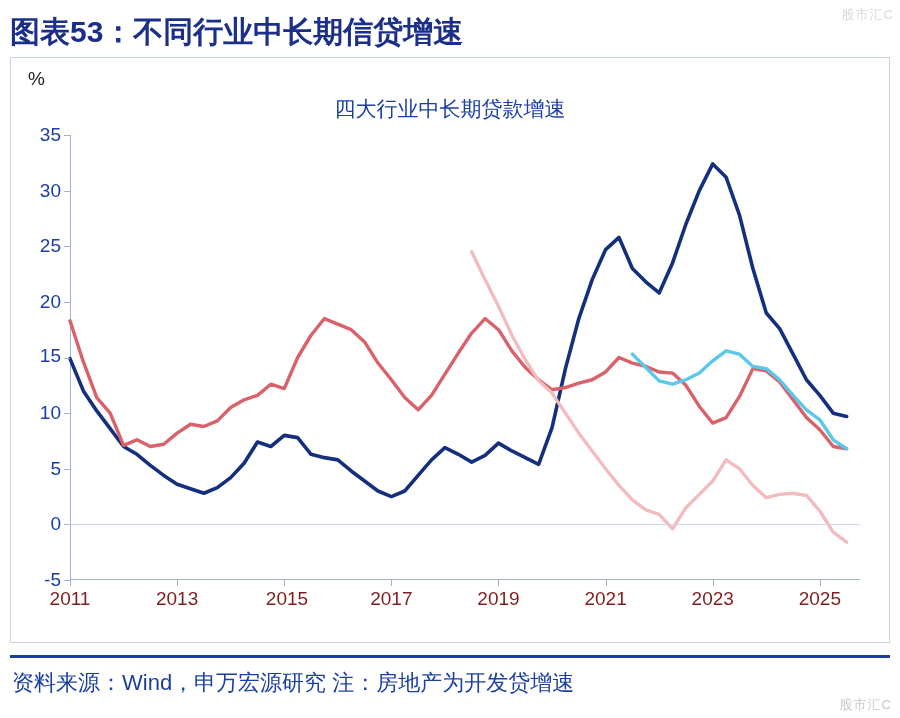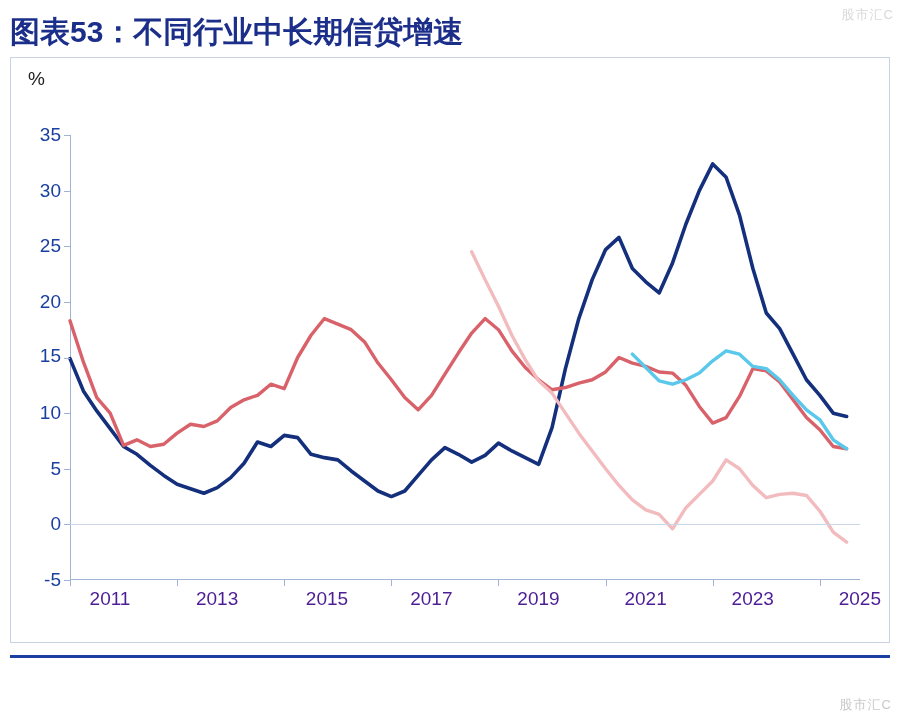--- a/index.html
+++ b/index.html
@@ -38,21 +38,21 @@
 
   
   .plot{position:absolute;left:70px;top:135px;width:790px;height:445px;}
 
   .ytick{
     position:absolute;right:100%;margin-right:9px;transform:translateY(-50%);
     font-size:19px;color:#1a3fa0;white-space:nowrap;
   }
   .xtick{
     position:absolute;top:100%;margin-top:8px;transform:translateX(-50%);
-    font-size:19px;color:#4c1d95;white-space:nowrap;margin-left:40px;
+    font-size:19px;color:#7f1d1d;white-space:nowrap;
   }
   .axis-line{position:absolute;background:#9fb3d4;}
   .zero-line{position:absolute;left:0;width:100%;height:1px;background:#cbd6e8;}
 
   svg.series{position:absolute;left:0;top:0;overflow:visible;}
 
   
   .legend{
     position:absolute;left:120px;top:172px;width:760px;height:30px;
   }
@@ -78,20 +78,21 @@
 <div id="root">
 
   <div class="title-bar">
     <div class="title-text">图表53：不同行业中长期信贷增速</div>
     <div class="title-rule"></div>
   </div>
 
   <div class="panel"></div>
 
   <div class="unit-label">%</div>
+  <div class="chart-title">四大行业中长期贷款增速</div>
 
   <div class="plot" id="plot">
     <div class="axis-line" id="y-axis" style="left:0;top:0;width:1px;height:100%;"></div>
     <div class="axis-line" id="x-axis" style="left:0;bottom:0;width:100%;height:1px;"></div>
     <svg class="series" id="series-svg" width="790" height="445">
         <path d="M0.00 223.61 L13.39 255.88 L26.78 275.90 L40.17 293.70 L53.56 311.50 L66.95 319.29 L80.34 330.41 L93.73 340.43 L107.12 349.32 L120.51 353.77 L133.90 358.23 L147.29 352.66 L160.68 342.65 L174.07 328.19 L187.46 307.05 L200.85 311.50 L214.24 300.38 L227.63 302.60 L241.02 319.29 L254.41 322.63 L267.80 324.85 L281.19 335.98 L294.58 345.99 L307.97 356.00 L321.36 361.56 L334.75 356.00 L348.14 340.43 L361.53 324.85 L374.92 312.61 L388.31 319.29 L401.69 327.07 L415.08 320.40 L428.47 308.16 L441.86 315.95 L455.25 322.63 L468.64 329.30 L482.03 292.59 L495.42 233.63 L508.81 183.56 L522.20 144.63 L535.59 114.59 L548.98 102.35 L562.37 133.50 L575.76 146.85 L589.15 157.97 L602.54 127.94 L615.93 89.00 L629.32 55.63 L642.71 28.93 L656.10 42.27 L669.49 80.10 L682.88 133.50 L696.27 178.00 L709.66 193.57 L723.05 219.16 L736.44 244.75 L749.83 260.32 L763.22 278.13 L776.61 281.46 " fill="none" stroke="#14307d" stroke-width="3.6" stroke-linejoin="round" stroke-linecap="round"></path>
         <path d="M0.00 185.79 L13.39 226.95 L26.78 262.55 L40.17 278.13 L53.56 310.39 L66.95 304.82 L80.34 311.50 L93.73 309.27 L107.12 298.15 L120.51 289.25 L133.90 291.48 L147.29 285.91 L160.68 272.56 L174.07 264.77 L187.46 260.32 L200.85 249.20 L214.24 253.65 L227.63 222.50 L241.02 200.25 L254.41 183.56 L267.80 189.13 L281.19 194.69 L294.58 206.93 L307.97 228.06 L321.36 244.75 L334.75 262.55 L348.14 274.79 L361.53 260.32 L374.92 239.19 L388.31 218.05 L401.69 198.03 L415.08 183.56 L428.47 194.69 L441.86 215.82 L455.25 232.51 L468.64 244.75 L482.03 254.76 L495.42 252.54 L508.81 248.09 L522.20 244.75 L535.59 236.96 L548.98 222.50 L562.37 228.06 L575.76 231.40 L589.15 236.96 L602.54 238.07 L615.93 250.31 L629.32 271.45 L642.71 288.14 L656.10 282.58 L669.49 261.44 L682.88 233.63 L696.27 235.85 L709.66 246.97 L723.05 264.77 L736.44 282.58 L749.83 294.81 L763.22 311.50 L776.61 313.73 " fill="none" stroke="#d9626a" stroke-width="3.4" stroke-linejoin="round" stroke-linecap="round"></path>
         <path d="M562.37 219.16 L575.76 232.51 L589.15 245.86 L602.54 249.20 L615.93 244.75 L629.32 238.07 L642.71 225.84 L656.10 215.82 L669.49 219.16 L682.88 231.40 L696.27 233.63 L709.66 244.75 L723.05 260.32 L736.44 274.79 L749.83 284.80 L763.22 304.82 L776.61 313.73 " fill="none" stroke="#5ac8ea" stroke-width="3.4" stroke-linejoin="round" stroke-linecap="round"></path>
         <path d="M401.69 116.81 L415.08 144.63 L428.47 171.32 L441.86 200.25 L455.25 224.72 L468.64 245.86 L482.03 258.10 L495.42 278.13 L508.81 298.15 L522.20 315.95 L535.59 333.75 L548.98 350.44 L562.37 364.90 L575.76 374.91 L589.15 379.36 L602.54 393.82 L615.93 372.69 L629.32 359.34 L642.71 345.99 L656.10 324.85 L669.49 333.75 L682.88 350.44 L696.27 362.68 L709.66 359.34 L723.05 358.23 L736.44 360.45 L749.83 376.02 L763.22 397.16 L776.61 407.18 " fill="none" stroke="#f2bcbf" stroke-width="3.4" stroke-linejoin="round" stroke-linecap="round"></path>
       </svg>
@@ -127,16 +128,17 @@
       <div class="xtick" style="left: 535.593px;">2021</div>
       <div class="axis-line" style="left: 535.593px; bottom: -6px; width: 1px; height: 6px;"></div>
       <div class="xtick" style="left: 642.712px;">2023</div>
       <div class="axis-line" style="left: 642.712px; bottom: -6px; width: 1px; height: 6px;"></div>
       <div class="xtick" style="left: 749.831px;">2025</div>
       <div class="axis-line" style="left: 749.831px; bottom: -6px; width: 1px; height: 6px;"></div>
     </div>
 
 
   <div class="foot-rule"></div>
+  <div class="foot-text">资料来源：Wind，申万宏源研究  注：房地产为开发贷增速</div>
   <div class="watermark">股市汇C</div>
   <div class="wm-top">股市汇C</div>
 
 </div>
 
 </body></html>

